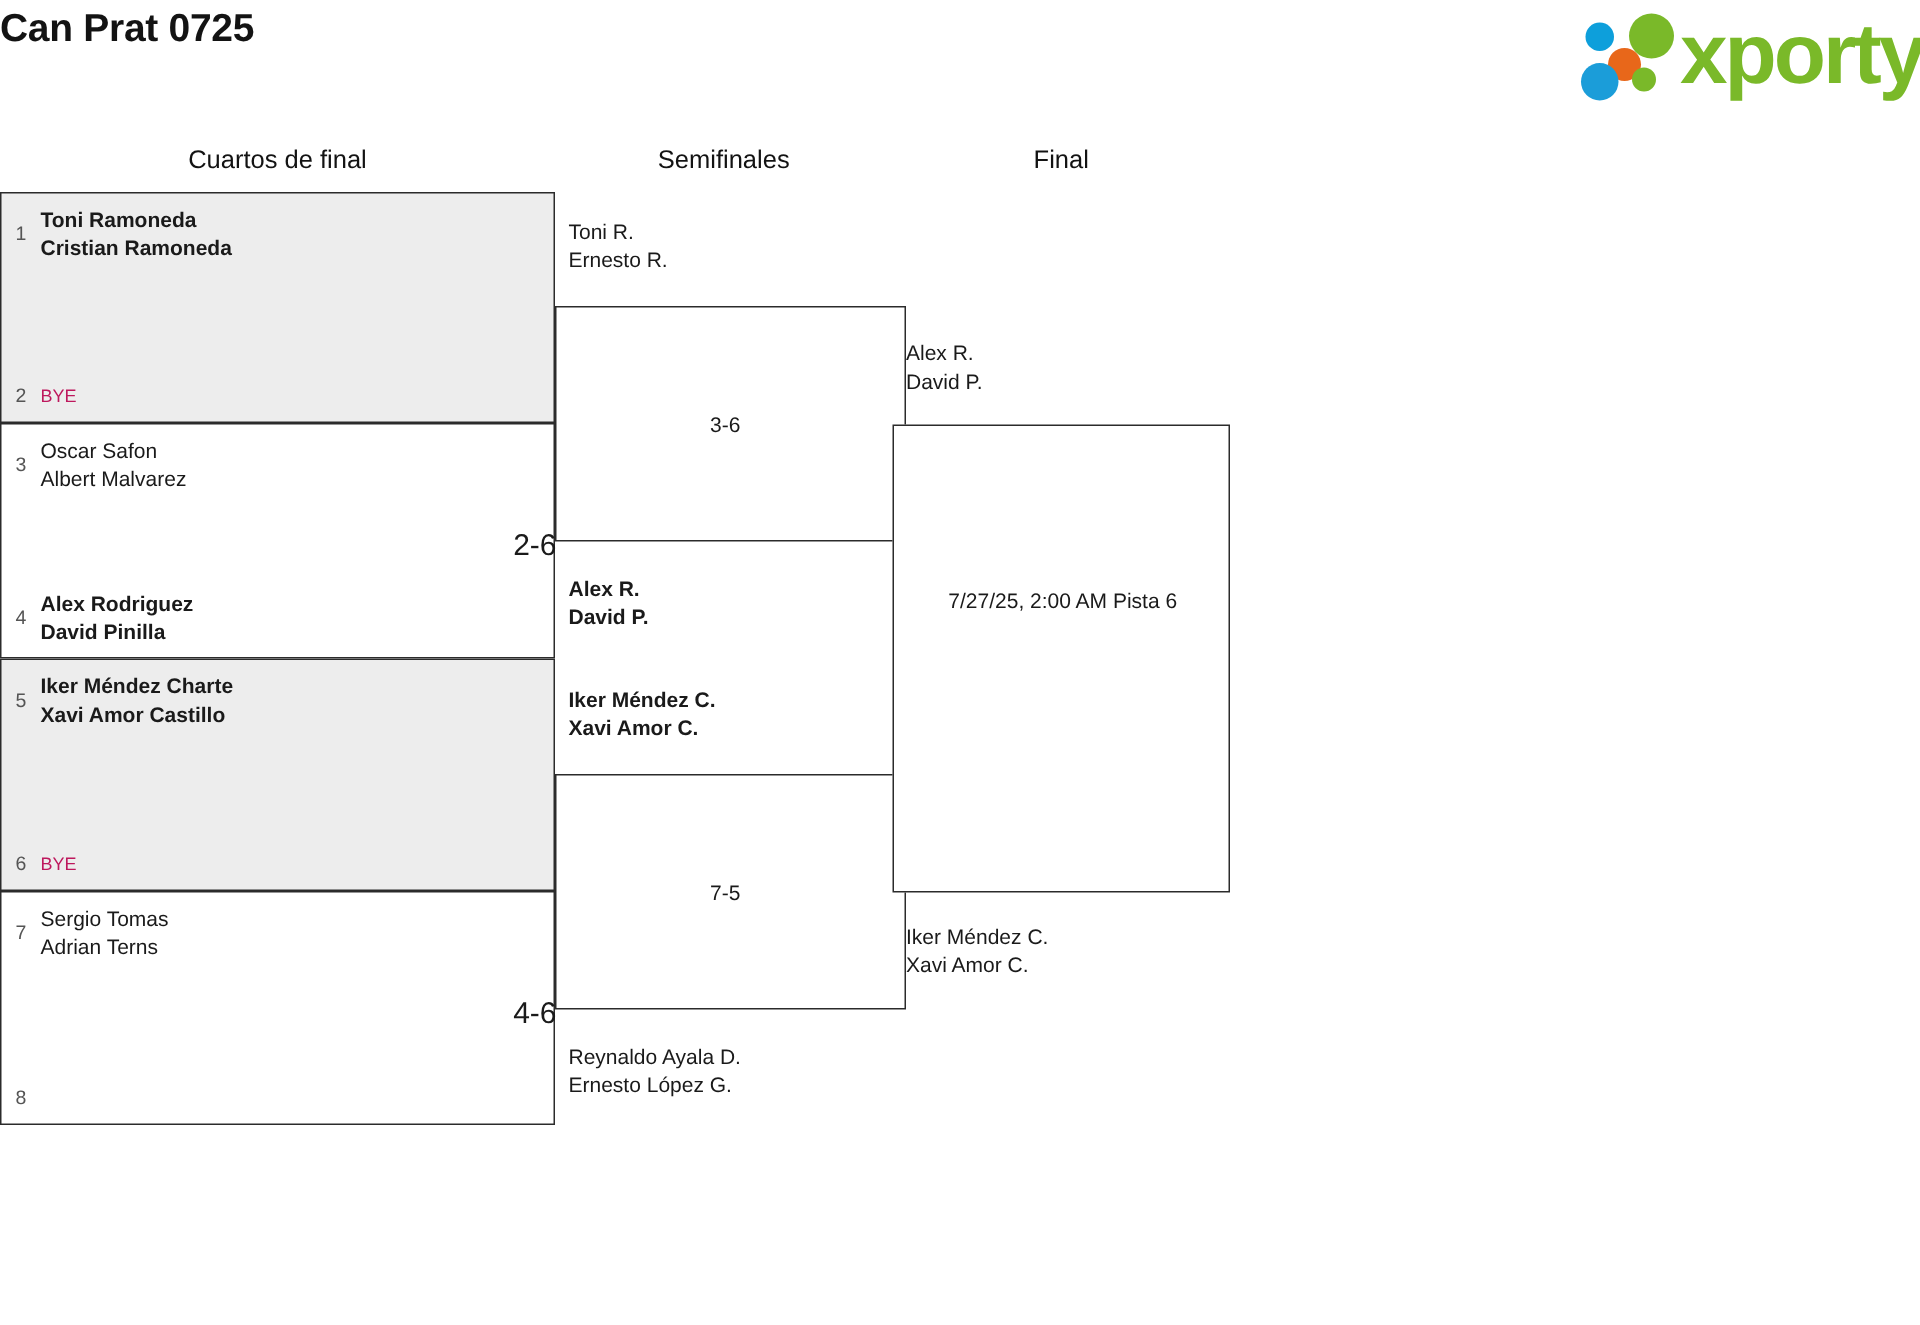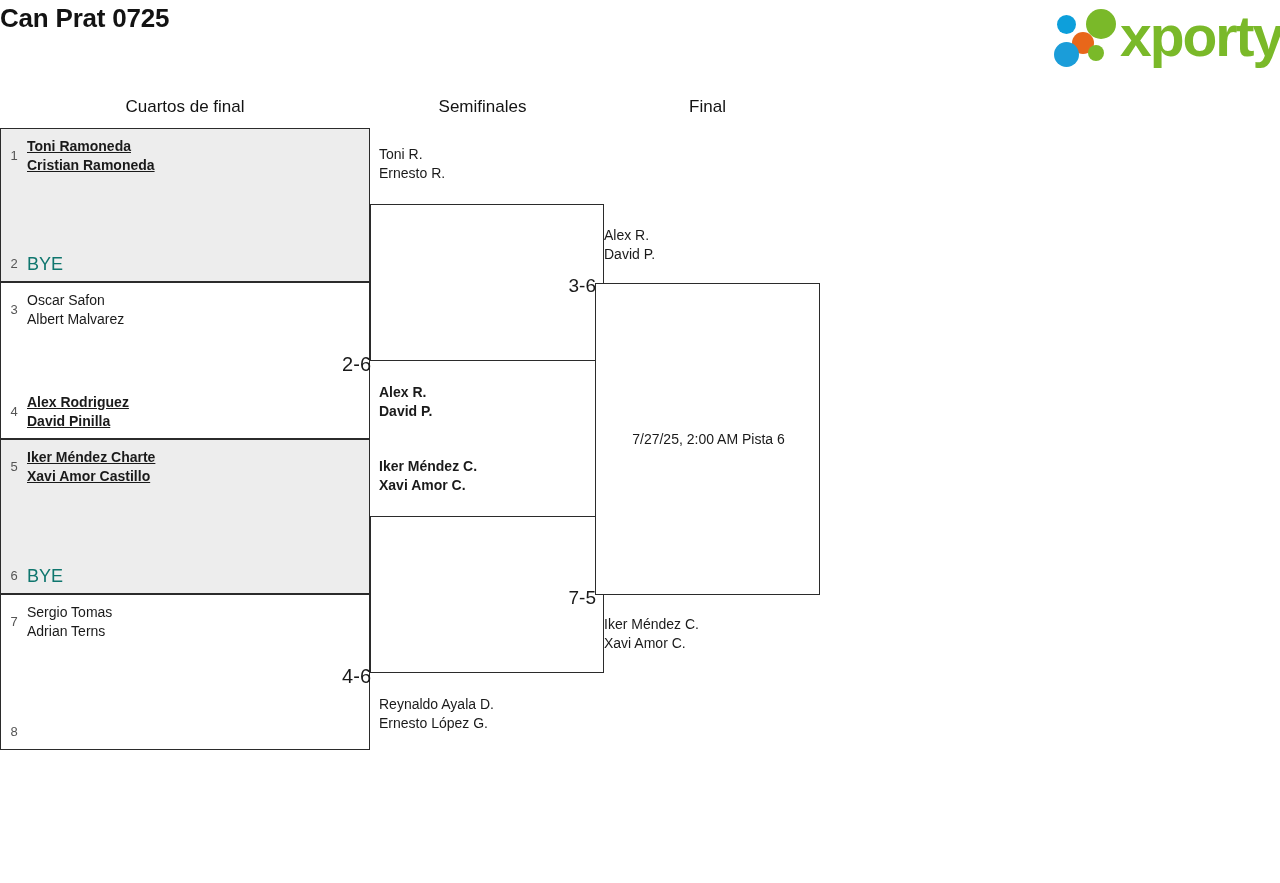--- a/index.html
+++ b/index.html
@@ -100,22 +100,22 @@
     font-size: 13px;
     color: #555555;
     line-height: 18px;
   }
   .names {
     font-size: 14px;
     line-height: 18.5px;
     color: #1a1a1a;
     white-space: nowrap;
   }
-  .names.win { font-weight: bold; text-decoration: underline; }
-  .names.bye { color: #0f766e; font-size: 18px; }
+  .names.win { font-weight: bold; }
+  .names.bye { color: #be185d; font-size: 12px; }
 
   .qf-score {
     position: absolute;
     left: 0;
     width: 370px;
     text-align: right;
     font-size: 20px;
     color: #1a1a1a;
   }
 
@@ -137,22 +137,22 @@
     line-height: 18.5px;
     color: #1a1a1a;
     white-space: nowrap;
   }
   .sf-team.win { font-weight: bold; }
   .sf-team.above { top: -60px; }
   .sf-team.below { bottom: -60px; }
   .sf-score {
     position: absolute;
     left: 0; width: 225px;
-    text-align: right;
-    font-size: 19px;
+    text-align: center;
+    font-size: 14px;
     color: #1a1a1a;
     top: 70px;
   }
 
   
   .fin-box {
     position: absolute;
     left: 595px; top: 283px;
     width: 225px; height: 312px;
     border: 1px solid #2b2b2b;
@@ -169,21 +169,20 @@
   .fin-team.above { top: -58px; }
   .fin-team.below { bottom: -58px; }
   .fin-info {
     position: absolute;
     left: 0; width: 225px;
     top: 108px;
     text-align: center;
     font-size: 14px;
     color: #1a1a1a;
     white-space: nowrap;
-    margin-top: 39px;
   }
 </style>
 </head>
 <body>
 
 <div class="header">
   <div class="title-block">
     <div class="title-line">Can Prat 0725</div>
   </div>
 

